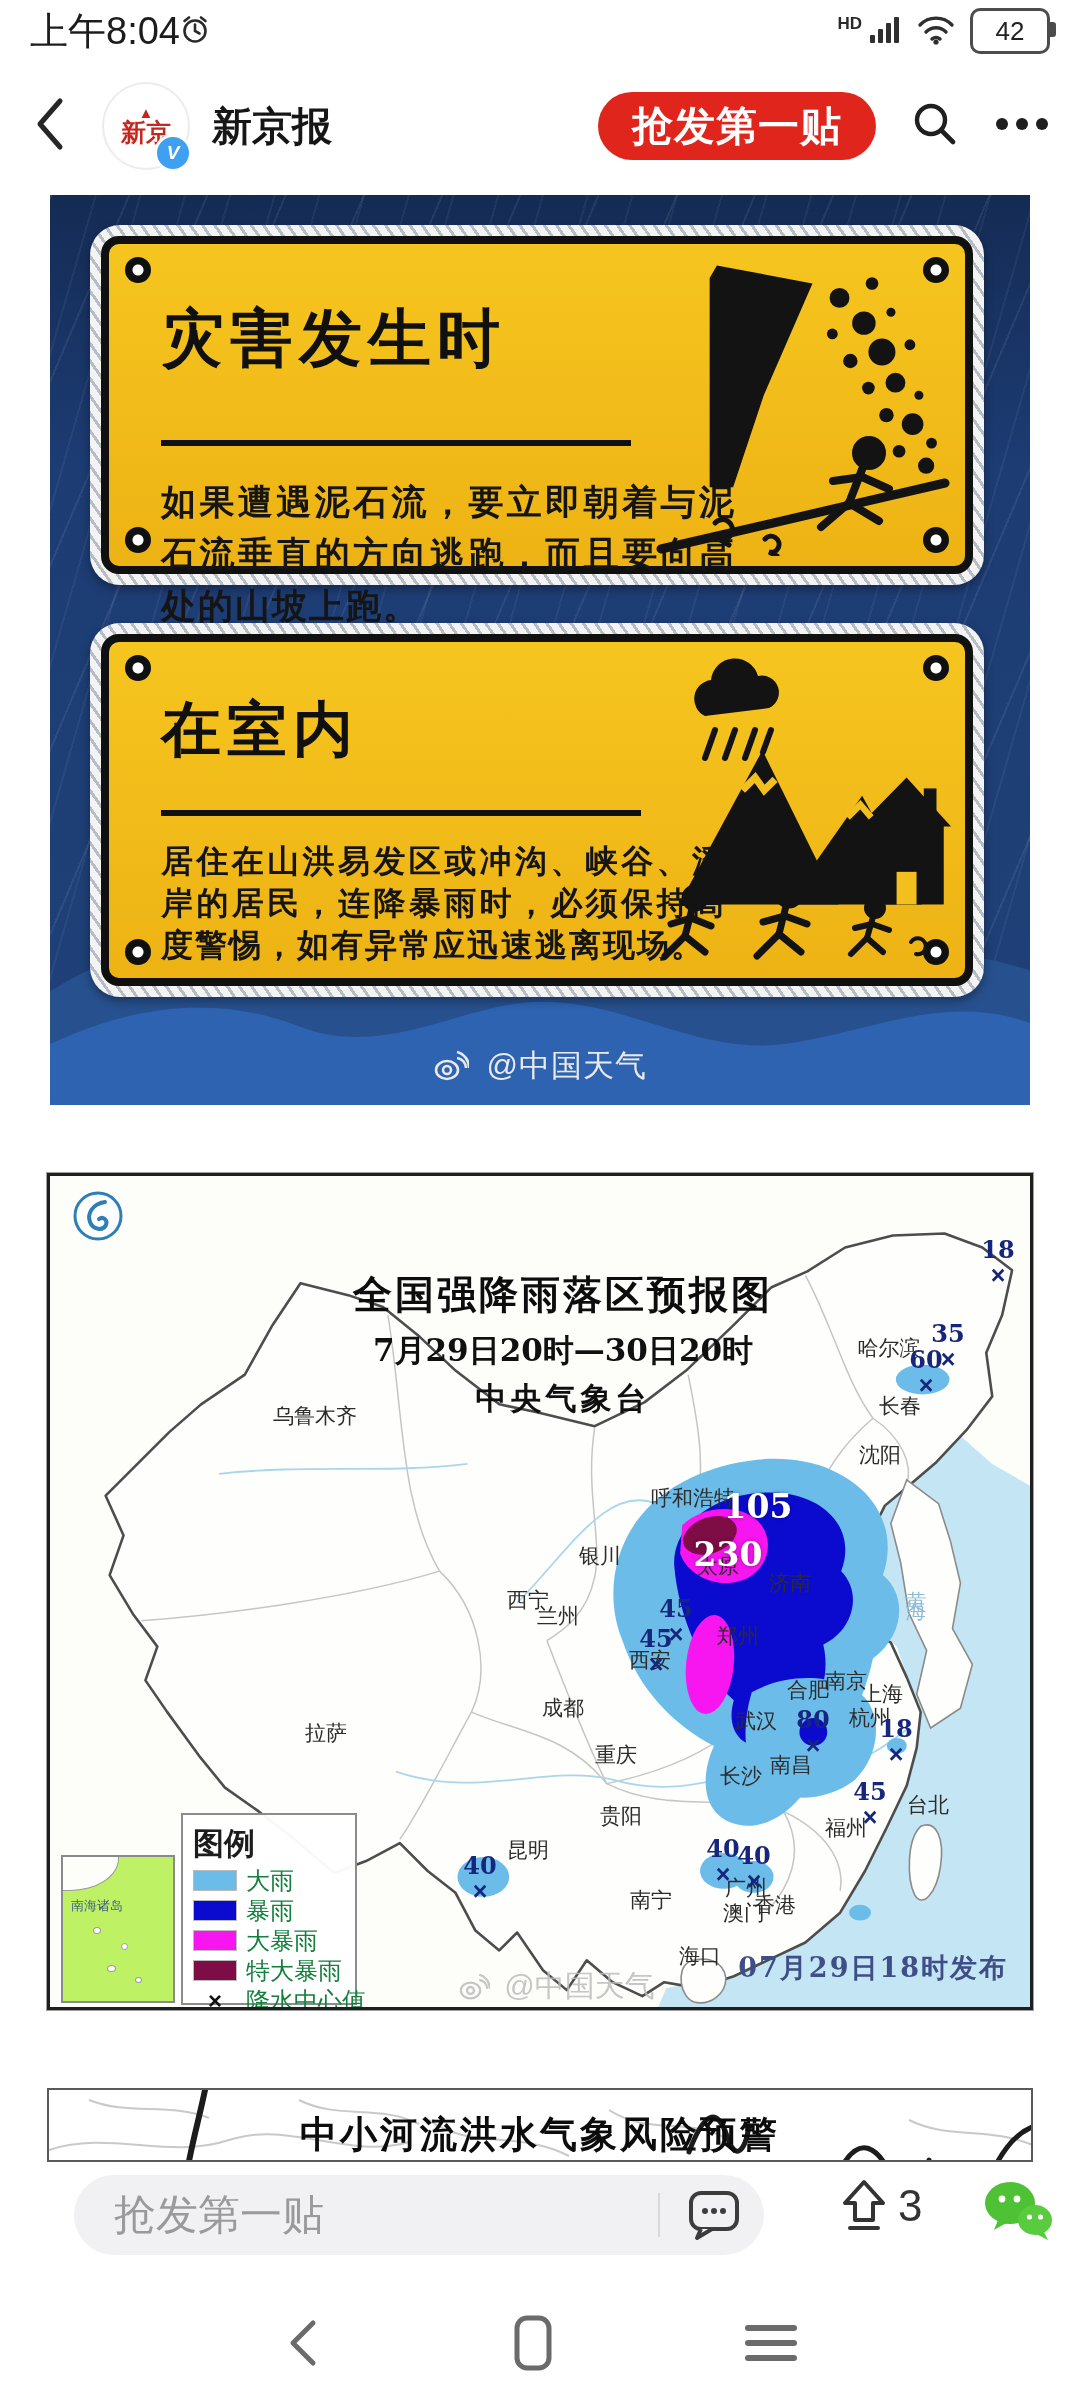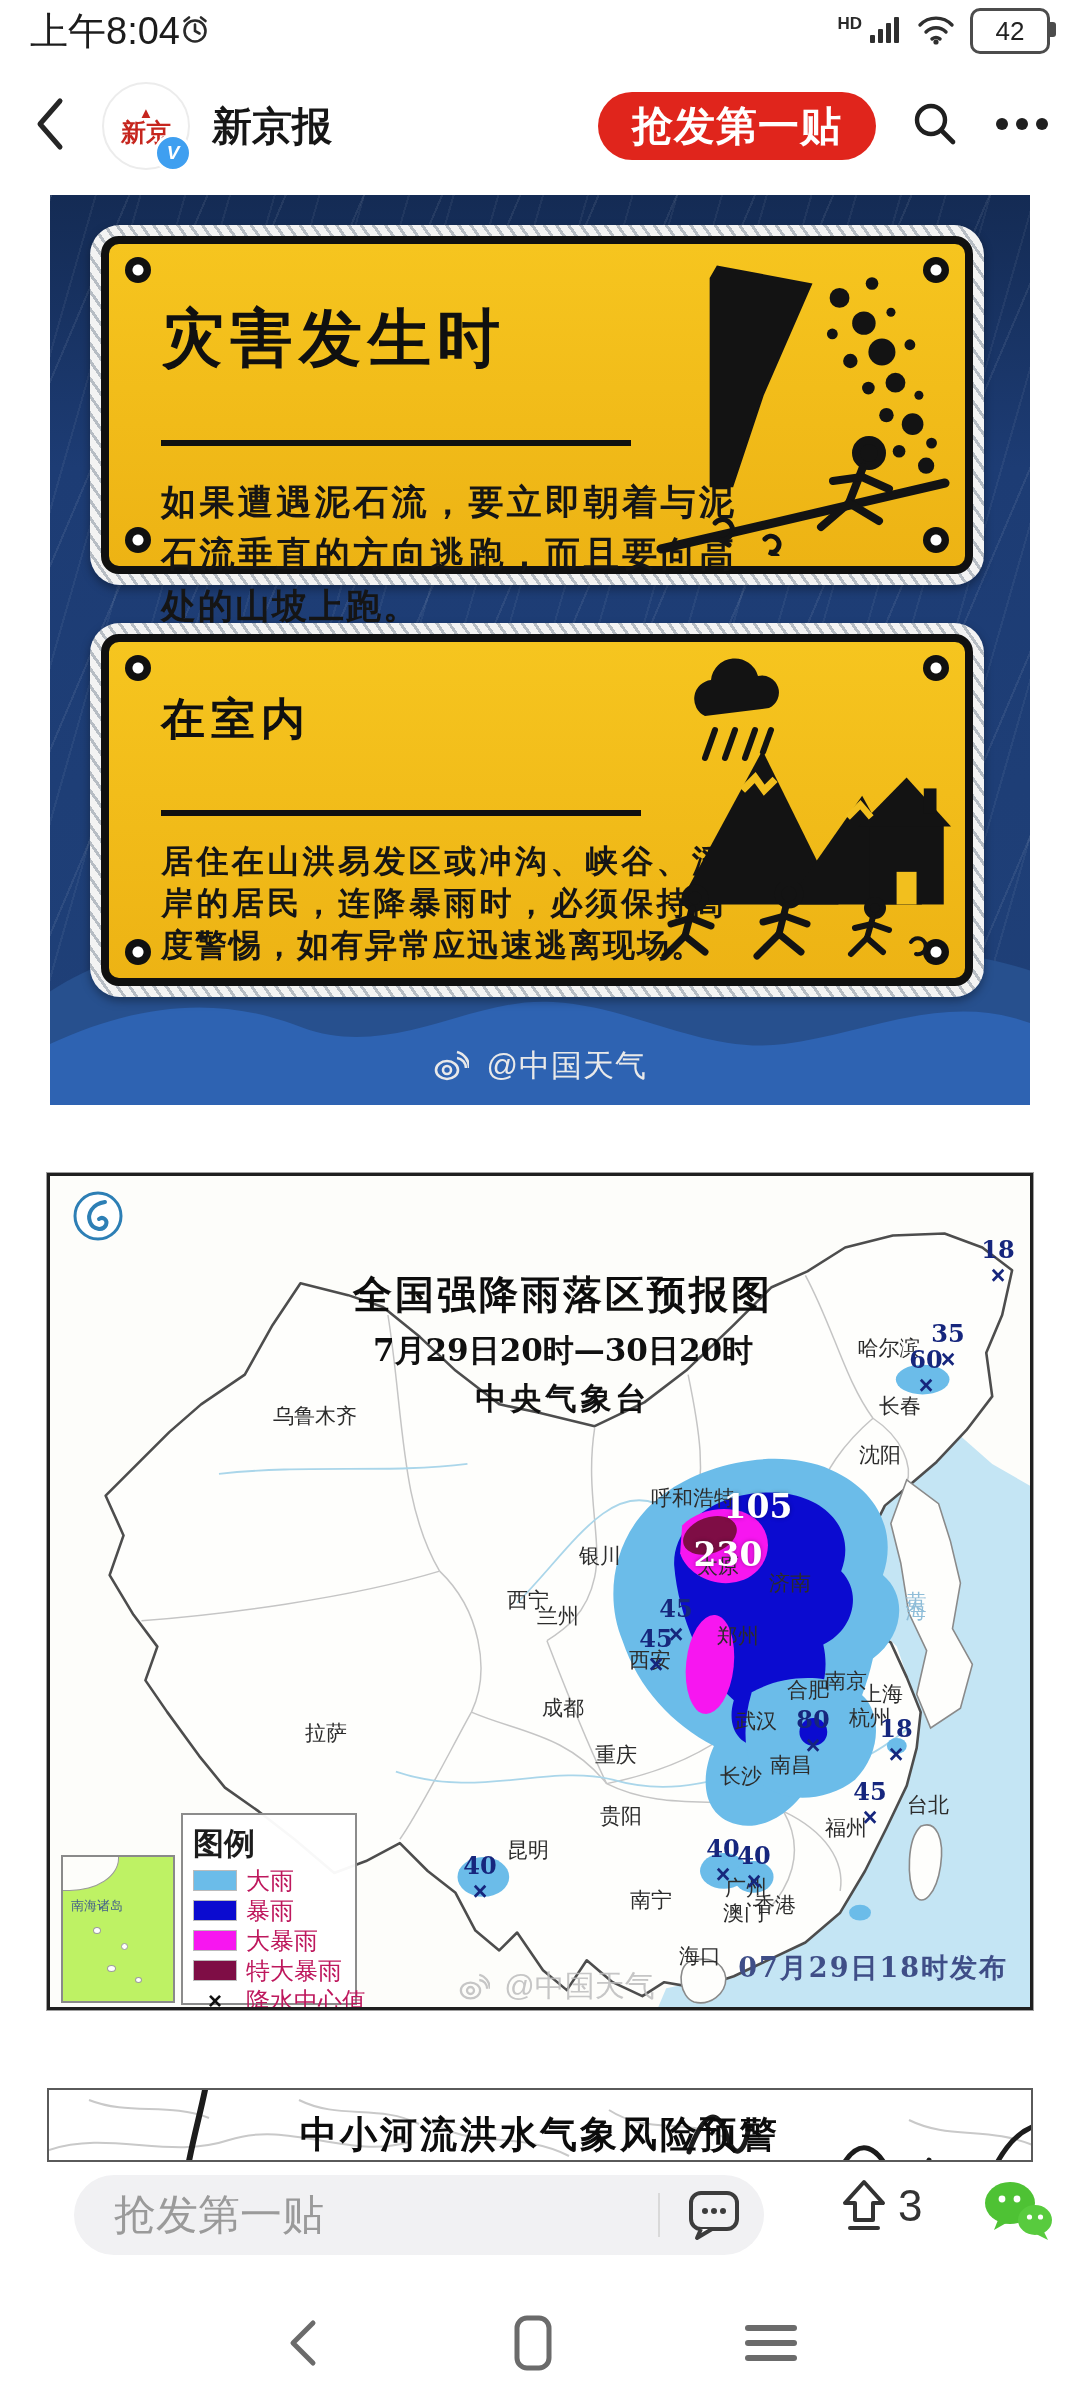--- a/index.html
+++ b/index.html
@@ -44,21 +44,21 @@
   .sign-inner{position:relative;width:100%;height:100%;box-sizing:border-box;
     background:linear-gradient(180deg,#f6c51f,#edb314);border:8px solid #101010;border-radius:18px;}
   .sign1{left:40px;top:30px;width:894px;height:360px;}
   .sign2{left:40px;top:428px;width:894px;height:374px;}
   .rv{position:absolute;width:26px;height:26px;border-radius:50%;
     background:radial-gradient(circle at 50% 50%, #fff 0 5px, #101010 6px 13px);}
   .rv.tl{left:16px;top:13px;} .rv.tr{right:16px;top:13px;}
   .rv.bl{left:16px;bottom:13px;} .rv.br{right:16px;bottom:13px;}
   .sg-title{position:absolute;left:52px;top:52px;font-size:63px;font-weight:800;color:#101010;
     letter-spacing:6px;}
-  .sign2 .sg-title{top:48px;font-size:44px;}
+  .sign2 .sg-title{top:48px;font-size:60px;}
   .sg-line{position:absolute;left:52px;top:196px;width:470px;height:6px;background:#101010;}
   .sign2 .sg-line{top:168px;width:480px;}
   .sg-body{position:absolute;left:52px;top:232px;width:575px;font-size:35px;font-weight:700;
     line-height:52px;letter-spacing:2px;color:#151515;text-align:justify;}
   .sign2 .sg-body{top:198px;font-size:32px;line-height:42px;width:565px;}
   .icn{position:absolute;}
   
   .waves{position:absolute;left:0;bottom:0;width:980px;height:210px;z-index:1;}
   .wm1{position:absolute;left:0;bottom:18px;width:100%;text-align:center;z-index:3;color:#e9e9e9;
     font-size:31px;letter-spacing:1px;}
@@ -83,21 +83,21 @@
     font-size:33px;font-family:"DejaVu Serif",serif;text-shadow:0 0 4px rgba(0,0,0,.35);}
   .sea-label{position:absolute;left:852px;top:398px;writing-mode:vertical-rl;z-index:3;
     color:#8fbdd8;font-size:21px;letter-spacing:10px;font-family:"DejaVu Serif",serif;}
   .legend{position:absolute;left:131px;top:637px;width:176px;height:192px;z-index:5;
     background:rgba(255,255,255,.96);border:2px solid #8c8c8c;box-sizing:border-box;padding:8px 10px;}
   .lg-title{font-family:"DejaVu Serif",serif;font-size:31px;font-weight:700;color:#1c1c1c;}
   .lg-row{display:flex;align-items:center;height:29px;margin-top:1px;}
   .sw{width:44px;height:21px;margin-right:9px;flex:0 0 auto;border:1px solid #bbb;box-sizing:border-box;}
   .sw0{background:#6bbce9;} .sw1{background:#0b0bd0;} .sw2{background:#f716f0;} .sw3{background:#7e0d45;}
   .lg-x{width:44px;text-align:center;font-weight:700;font-size:24px;color:#111;margin-right:9px;flex:0 0 auto;}
-  .lg-label{font-family:"DejaVu Serif",serif;font-size:24px;color:#be185d;white-space:nowrap;}
+  .lg-label{font-family:"DejaVu Serif",serif;font-size:24px;color:#15803d;white-space:nowrap;}
   .inset{position:absolute;left:11px;top:679px;width:114px;height:148px;background:#bef264;
     border:2px solid #8a8a8a;box-sizing:border-box;z-index:5;overflow:hidden;}
   .inset .coast{position:absolute;left:-26px;top:-20px;width:80px;height:52px;background:#fdfdfa;
     border-radius:0 0 60% 30%;border:1px solid #999;}
   .inset .lbl{position:absolute;left:8px;top:40px;font-size:13px;color:#44608a;
     font-family:"DejaVu Serif",serif;}
   .isl{position:absolute;background:#fff;border:1px solid #9c9c9c;border-radius:50%;}
   .map-release{position:absolute;right:22px;top:774px;z-index:4;font-family:"DejaVu Serif",serif;
     font-size:27px;font-weight:700;color:#3f4e87;letter-spacing:2px;}
   .map-scale{position:absolute;right:22px;top:808px;z-index:4;font-family:"DejaVu Serif",serif;

